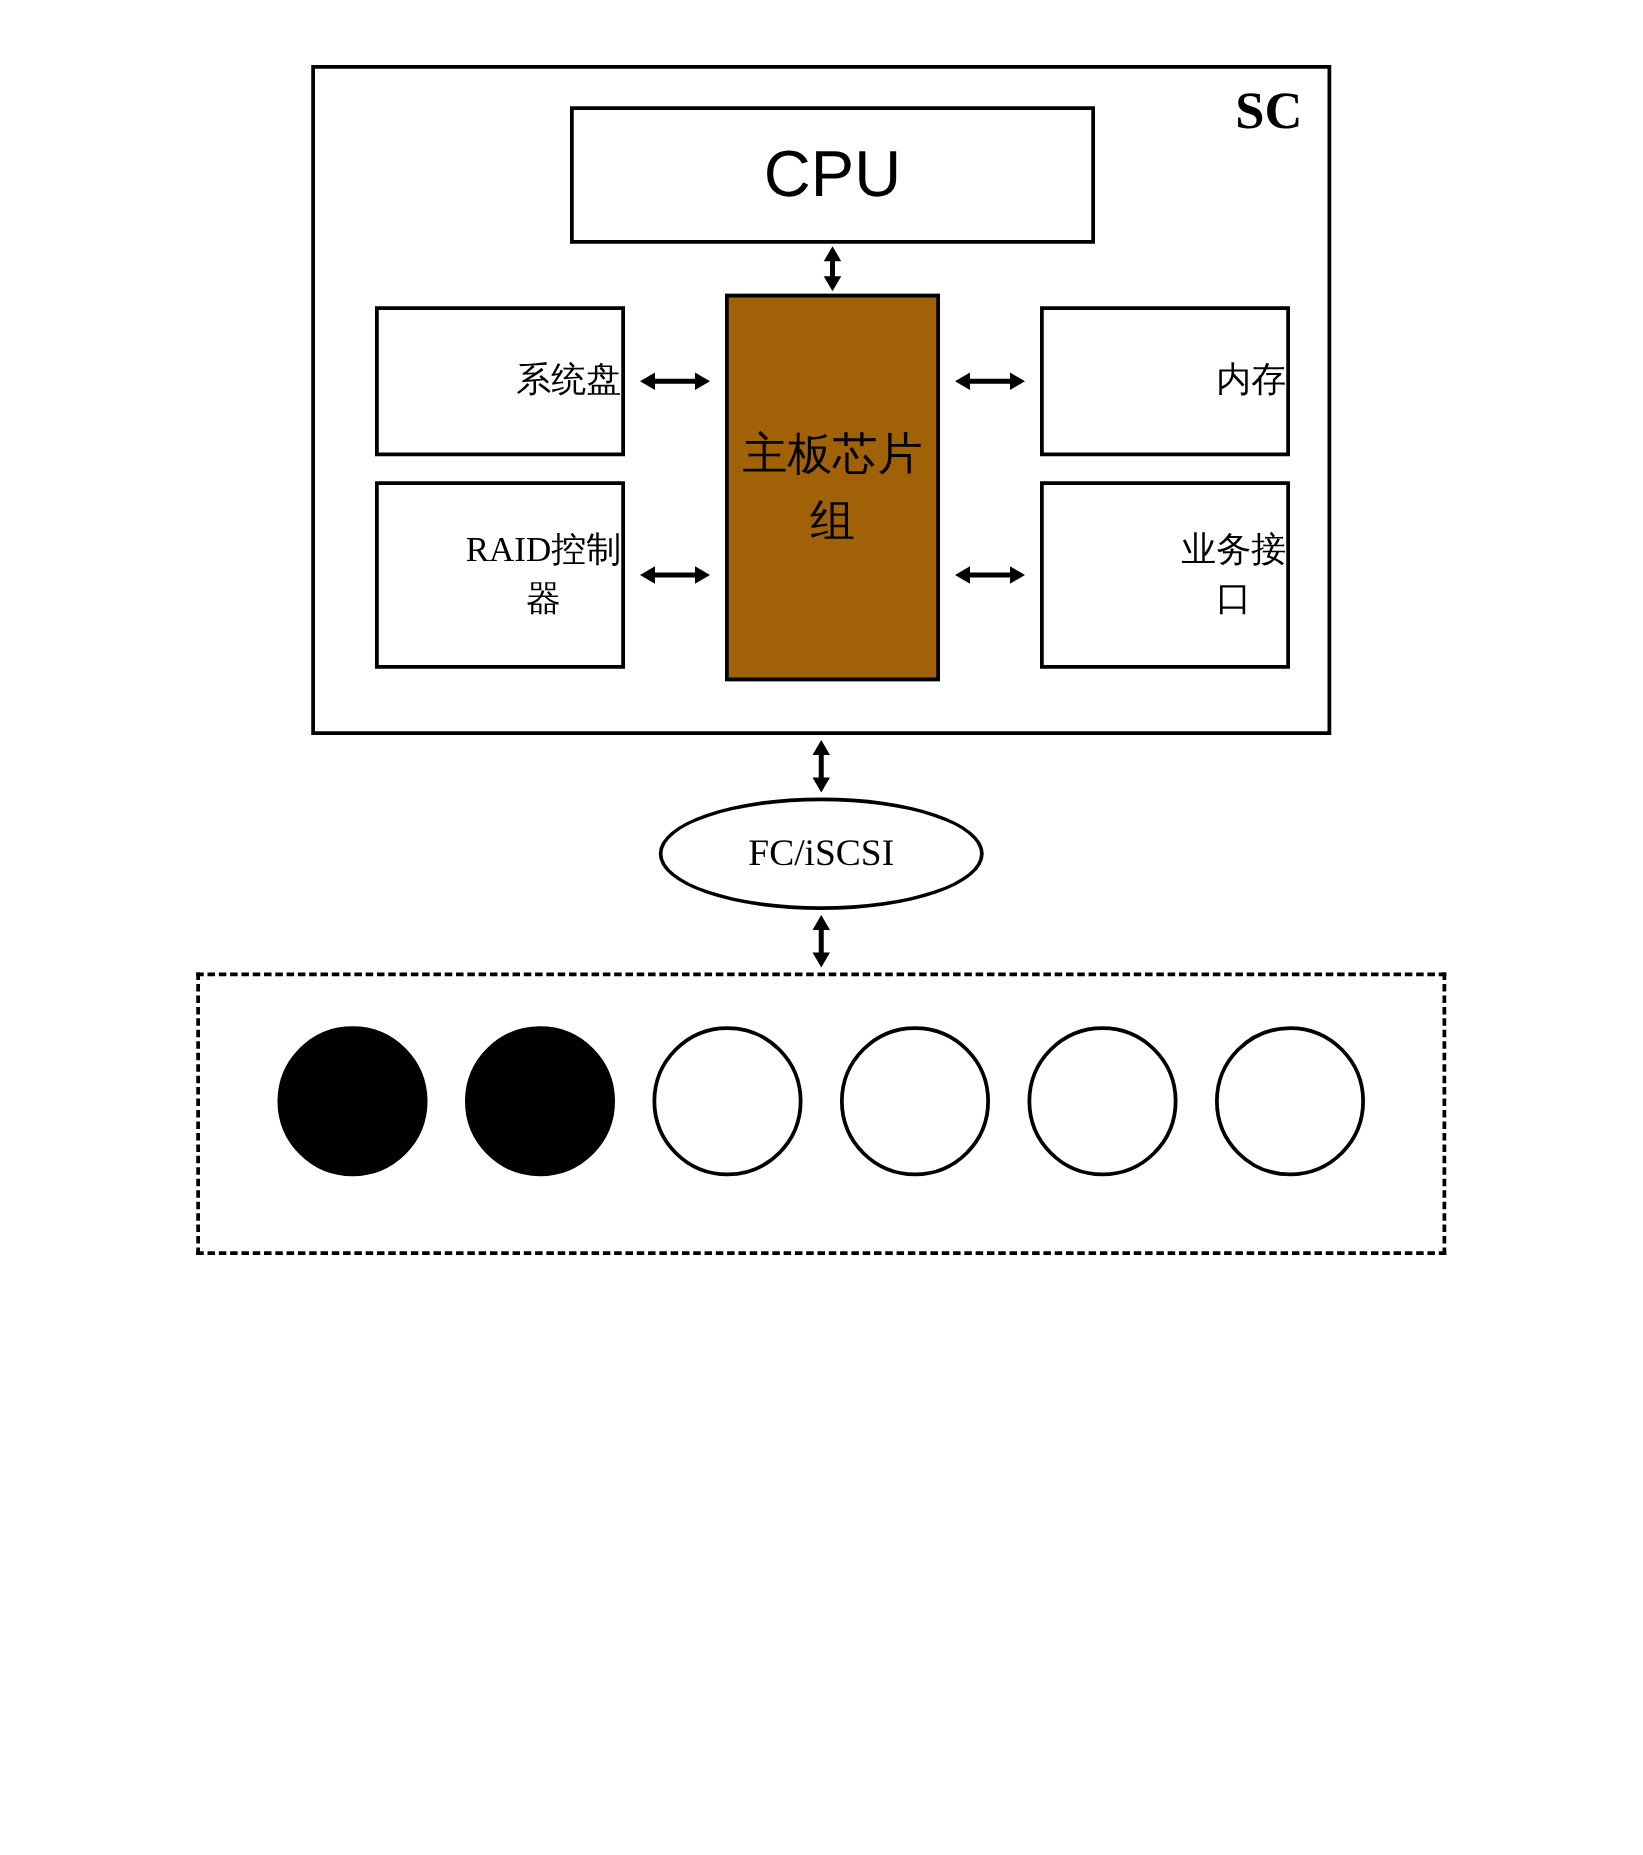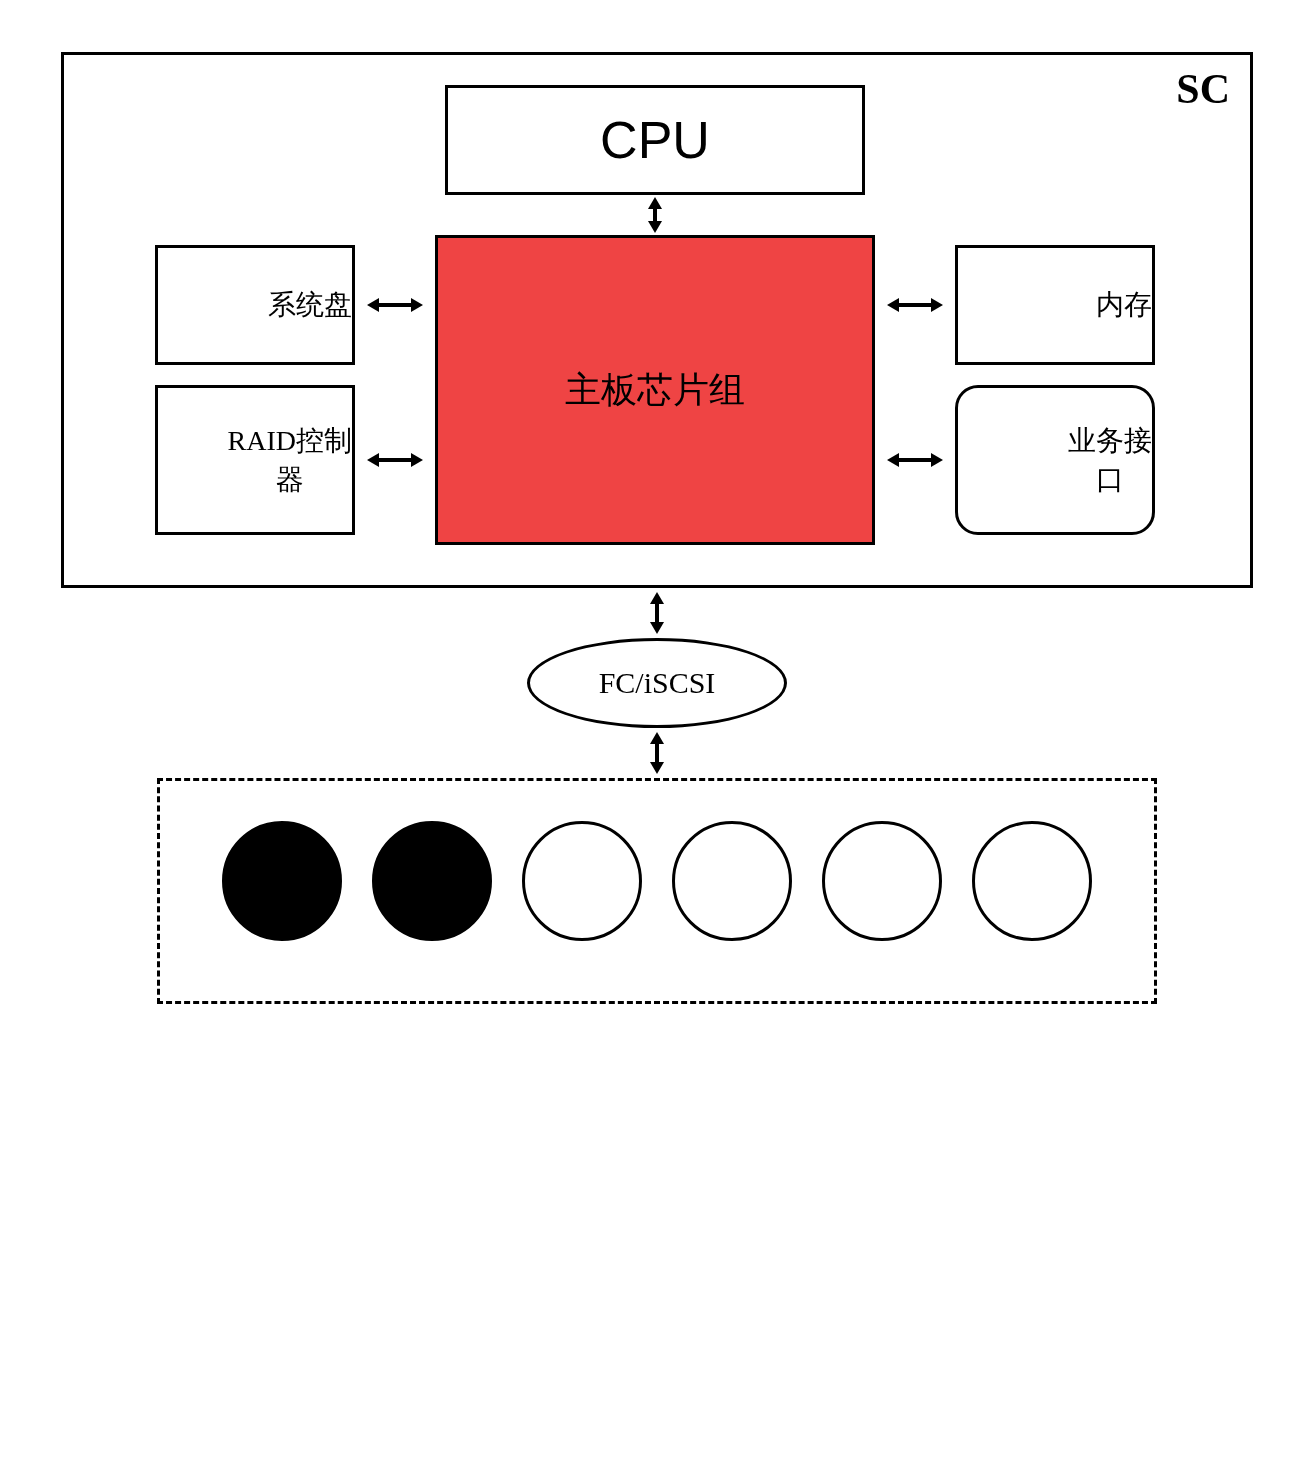--- a/index.html
+++ b/index.html
@@ -23,23 +23,23 @@
       height: 1380px;
       position: relative;
       display: flex;
       flex-direction: column;
       align-items: center;
       gap: 0;
     }
 
     
     .sc-box {
-      width: 1192px;
-      border: 3px solid #000;
-      padding: 30px 30px 40px 26px;
+      width: 816px;
+      border: 3px solid #000;
+      padding: 30px 30px 40px 48px;
       position: relative;
       background: #fff;
     }
 
     .sc-label {
       position: absolute;
       top: 10px;
       right: 20px;
       font-size: 42px;
       font-weight: bold;
@@ -114,21 +114,21 @@
     }
 
     
     .mainboard-box {
       width: 440px;
       height: 310px;
       border: 3px solid #000;
       display: flex;
       align-items: center;
       justify-content: center;
-      background: #ef4444;
+      background: #a16207;
       font-size: 36px;
       text-align: center;
       line-height: 1.5;
     }
 
     
     .fc-ellipse {
       width: 260px;
       height: 90px;
       border: 3px solid #000;
@@ -261,21 +261,21 @@
               <rect x="12" y="13" width="36" height="4" fill="#000"></rect>
               <polygon points="58,15 46,8 46,22" fill="#000"></polygon>
             </svg>
           </div>
         </div>
 
         <div class="right-col">
           <div class="side-box">
             <span>内存</span>
           </div>
-          <div class="side-box" style="height:150px;border-radius:23px;">
+          <div class="side-box" style="height:150px;">
             <span>业务接<br>口</span>
           </div>
         </div>
 
       </div>
     </div>
 
   </div>
 
   <div style="height:50px; display:flex; flex-direction:column; align-items:center; justify-content:center;">

